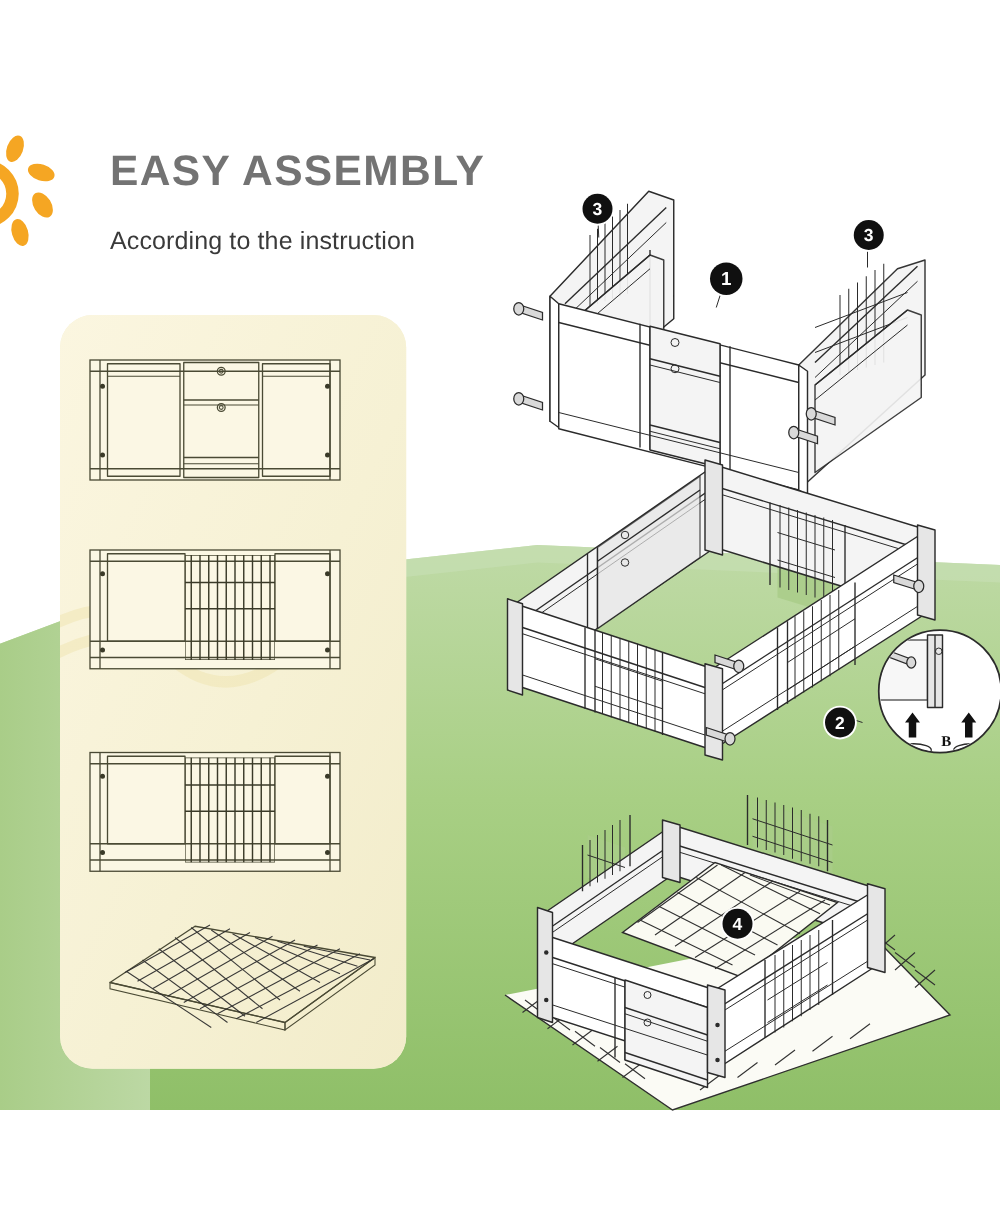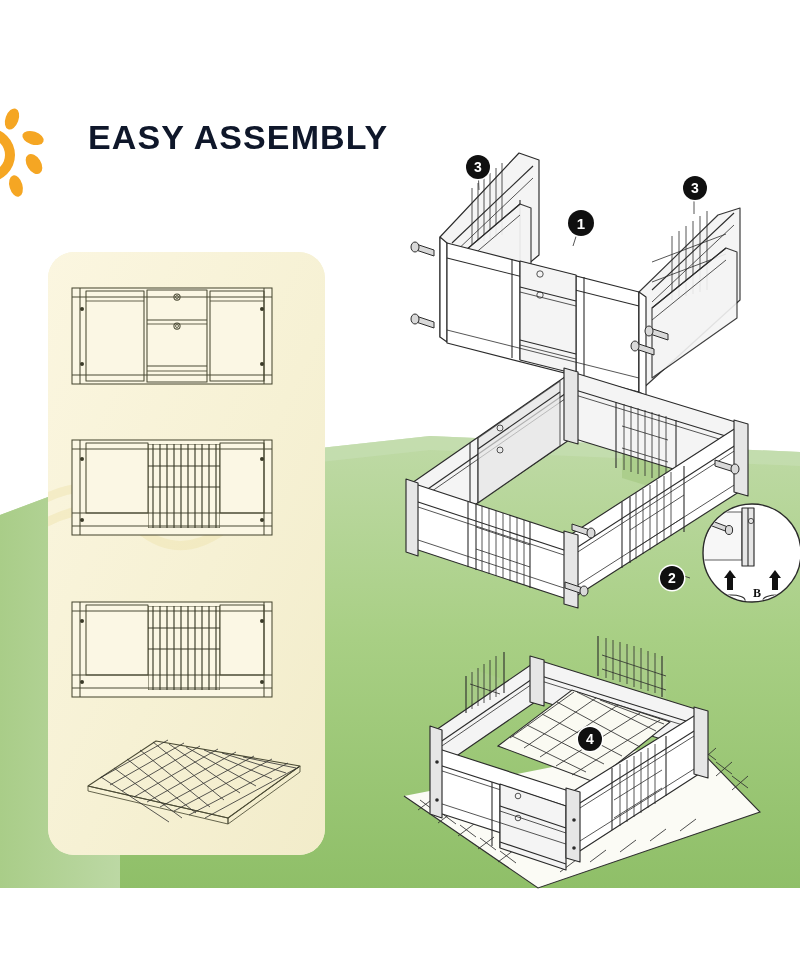--- a/index.html
+++ b/index.html
@@ -11,21 +11,21 @@
   
   .bg-green{position:absolute;left:0;top:0;width:800px;height:977px;}
   .panel-cream{position:absolute;left:48px;top:252px;width:277px;height:603px;
                background:#f7f2d8;border-radius:26px;}
   .panel-cream .swoosh{position:absolute;inset:0;border-radius:26px;overflow:hidden;}
 
   
   .sun-icon{position:absolute;left:-18px;top:106px;width:86px;height:98px;}
   .heading{position:absolute;left:88px;top:120px;width:360px;
            font-size:34px;font-weight:bold;letter-spacing:1.1px;
-           color:#0f172a;line-height:1.05;}
+           color:#737373;line-height:1.05;}
   .subheading{position:absolute;left:88px;top:180px;width:350px;
               font-size:20px;font-weight:300;color:#3a3a3a;
               line-height:1.38;letter-spacing:.1px;}
 
   
   .badge{position:absolute;width:26px;height:26px;border-radius:50%;
          background:#101010;color:#ffffff;font-size:15px;font-weight:bold;
          display:flex;align-items:center;justify-content:center;
          box-shadow:0 0 0 1.5px #ffffff;z-index:40;}
   .badge-sm{width:24px;height:24px;font-size:14px;}
@@ -530,20 +530,21 @@
       <ellipse cx="34" cy="80" rx="6.5" ry="11" transform="rotate(-16 34 80)"></ellipse>
       <ellipse cx="6" cy="88" rx="7" ry="11" transform="rotate(-10 6 88)"></ellipse>
       <path d="M6 22 a27 27 0 1 1 0 54 a27 27 0 1 1 0 -54 Z
                M6 32 a17 17 0 1 0 0 34 a17 17 0 1 0 0 -34 Z" fill-rule="evenodd"></path>
       <path d="M4 42 a8 8 0 1 1 0 16 a8 8 0 1 1 0 -16 Z"></path>
     </g>
   </svg>
 
   <div class="heading">EASY ASSEMBLY</div>
   <div class="subheading">
+    <div>According to the instruction</div>
   </div>
 
   <div class="badge badge-sm" style="left:466px;top:155px">3</div>
   <div class="badge" style="left:568px;top:210px">1</div>
   <div class="badge badge-sm" style="left:683px;top:176px">3</div>
   <div class="badge badge-sm" style="left:660px;top:566px">2</div>
   <div class="badge badge-sm" style="left:578px;top:727px">4</div>
 
   <div class="lbl-B" style="left:753px;top:586px">B</div>
 

